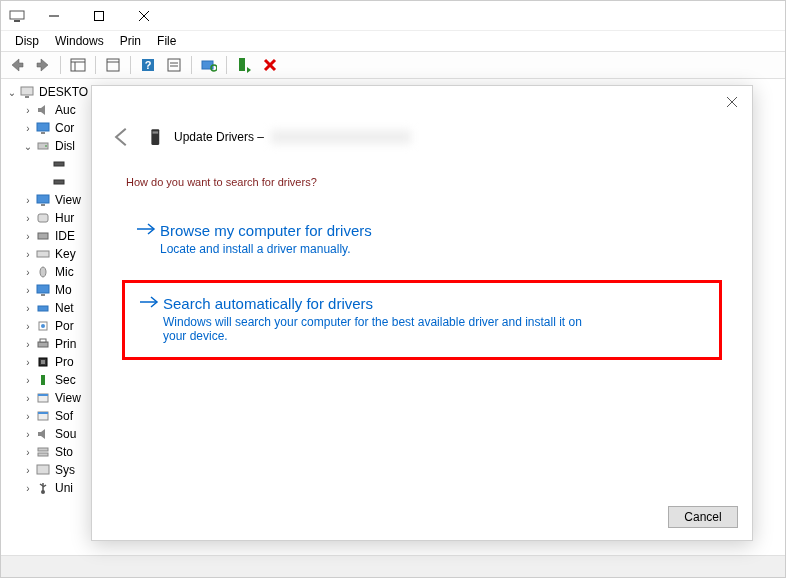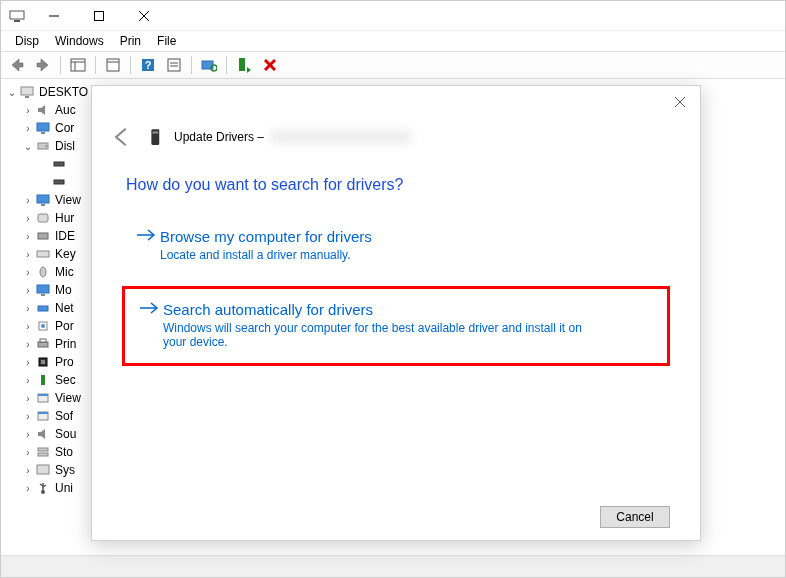--- a/index.html
+++ b/index.html
@@ -28,39 +28,39 @@
 .tree { width: 100%; padding: 4px 0; font-size: 12px; overflow: hidden; background: #fff; }
 .treerow { display: flex; align-items: center; height: 18px; padding-left: 0; white-space: nowrap; }
 .chevron { width: 14px; display: inline-flex; justify-content: center; color: #555; font-size: 10px; }
 .devicon { width: 16px; height: 16px; display: inline-flex; align-items: center; justify-content: center; margin-right: 4px; }
 .devicon svg { width: 14px; height: 14px; }
 
 
 .statusbar { position: absolute; bottom: 0; left: 0; right: 0; height: 22px; border-top: 1px solid #e0e0e0; background: #f0f0f0; }
 
 
-.dialog { position: absolute; left: 90px; top: 84px; width: 610px; height: 456px; background: #fff; border: 1px solid #d0d0d0; box-shadow: 0 4px 20px rgba(0,0,0,0.2); }
+.dialog { position: absolute; left: 90px; top: 84px; width: 662px; height: 456px; background: #fff; border: 1px solid #d0d0d0; box-shadow: 0 4px 20px rgba(0,0,0,0.2); }
 .dialog .dclose { position: absolute; top: 6px; right: 10px; width: 20px; height: 20px; display: flex; align-items: center; justify-content: center; color: #555; }
 .dialog .dheader { display: flex; align-items: center; padding: 40px 20px 10px 20px; }
 .dialog .dback { width: 22px; height: 22px; display: flex; align-items: center; justify-content: center; color: #555; margin-right: 14px; }
 .dialog .dhicon { width: 18px; height: 18px; margin-right: 8px; }
 .dialog .dhtitle { font-size: 12px; color: #000; }
 .blurred { display: inline-block; width: 140px; height: 14px; background: #eee; filter: blur(4px); margin-left: 4px; vertical-align: middle; }
 
-.dialog .dquestion { font-size: 16px; color: #1d4ed8; padding: 18px 34px 12px 34px; }
+.dialog .dquestion { font-size: 11px; color: #7f1d1d; padding: 18px 34px 12px 34px; }
 
 .option { margin: 10px 30px; padding: 12px 14px 14px 14px; cursor: pointer; }
 .option.highlight { border: 3px solid #ff0000; }
 .option .orow { display: flex; align-items: flex-start; }
 .option .oarrow { width: 24px; flex-shrink: 0; color: #0066cc; }
 .option .oarrow svg { width: 20px; height: 14px; }
 .option .otitle { font-size: 15px; color: #0066cc; }
 .option .odesc { font-size: 12px; color: #0066cc; margin-top: 2px; padding-left: 24px; max-width: 460px; }
 
-.dialog .dbtns { position: absolute; bottom: 12px; right: 30px; padding-left: 48px; }
+.dialog .dbtns { position: absolute; bottom: 12px; right: 14px; padding-left: 48px; }
 .dialog .dbtn { min-width: 70px; height: 22px; font-size: 12px; background: #e1e1e1; border: 1px solid #adadad; color: #000; padding: 0 12px; cursor: pointer; }
 </style>
 </head>
 <body>
 
 <div class="titlebar">
   <span class="appicon">
     <svg viewBox="0 0 16 16">
         <rect x="1" y="3" width="14" height="8" fill="none" stroke="#555" stroke-width="1"></rect>
         <rect x="5" y="12" width="6" height="2" fill="#555"></rect>

